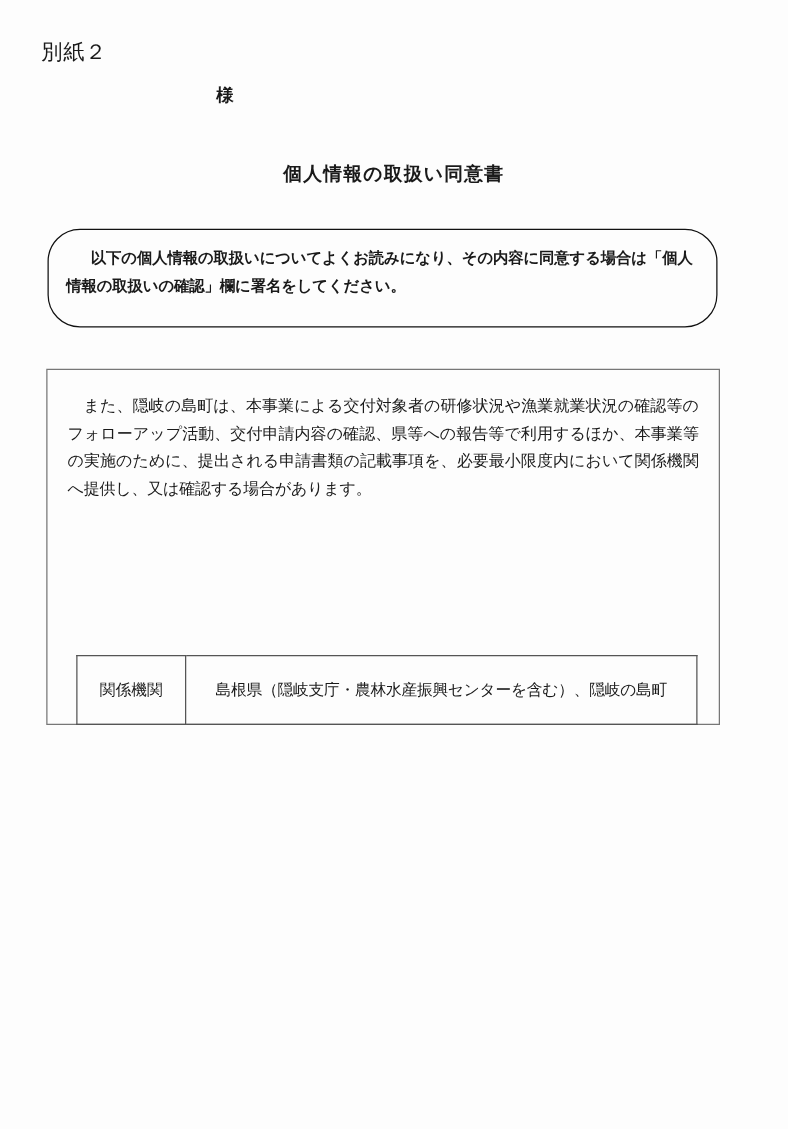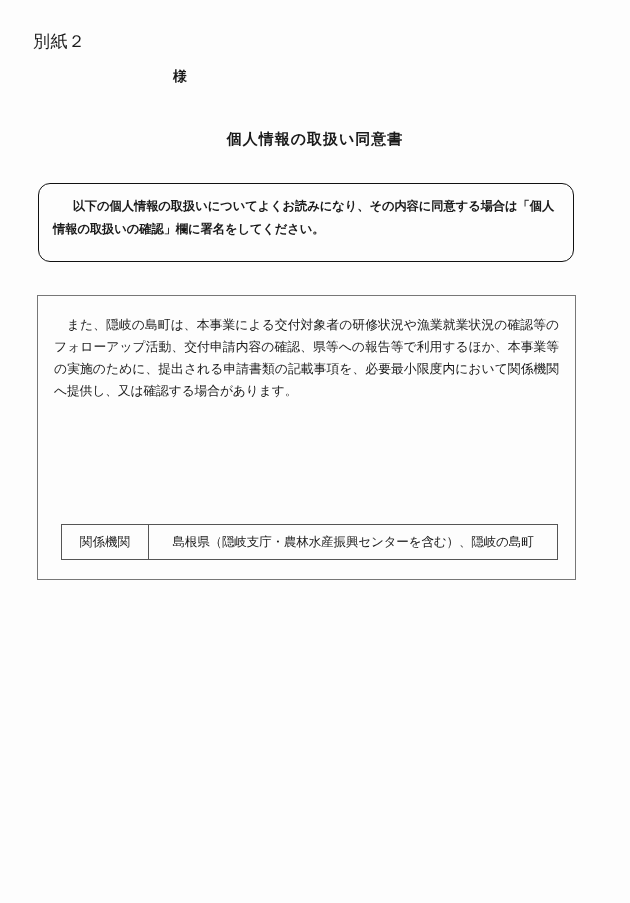--- a/index.html
+++ b/index.html
@@ -57,21 +57,21 @@
 
   
   .instruction-box {
     position: absolute;
     left: 38px;
     top: 183px;
     width: 536px;
     height: 79px;
     box-sizing: border-box;
     border: 1.6px solid #111;
-    border-radius: 12px;
+    border-radius: 26px;
     padding: 11px 14px 0 14px;
   }
   .instruction-text {
     font-size: 12.3px;
     line-height: 1.85;
     font-weight: bold;
     font-family: "DejaVu Sans", "Liberation Sans", sans-serif;
     text-indent: 1.6em;
     letter-spacing: -0.1px;
     margin: 0;
@@ -111,21 +111,21 @@
   .agency-table {
     position: absolute;
     left: 23px;
     top: 228px;
     width: 497px;
     border-collapse: collapse;
     font-size: 12.6px;
   }
   .agency-table td {
     border: 1px solid #555;
-    padding: 6px 4px;
+    padding: 16px 4px;
     height: 22px;
   }
   .agency-label {
     width: 78px;
     text-align: center;
   }
   .agency-value {
     text-align: center;
     letter-spacing: -0.2px;
   }

